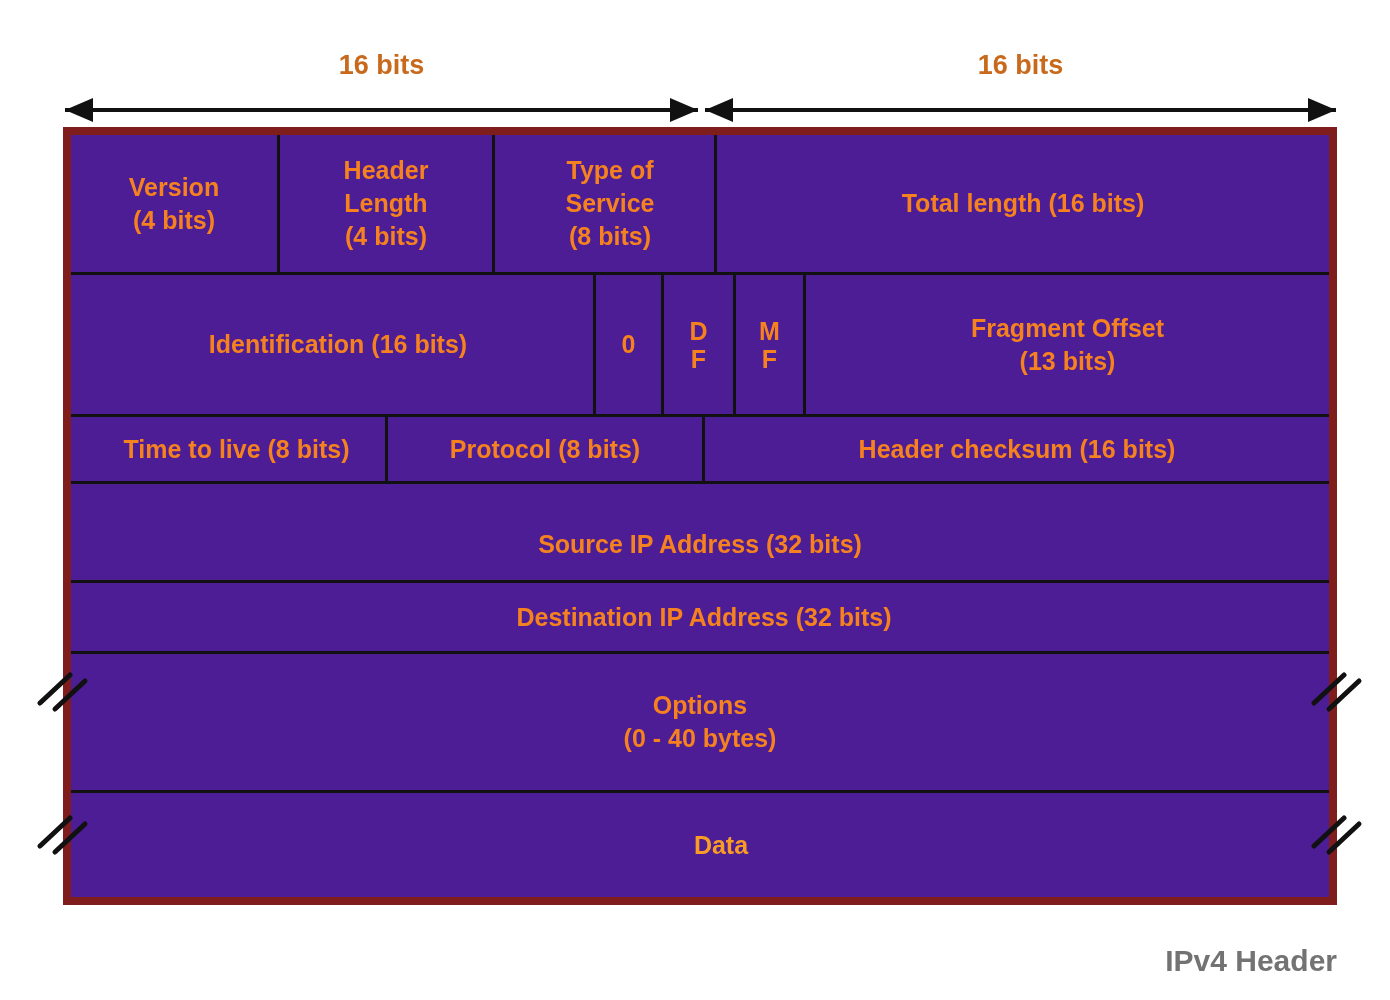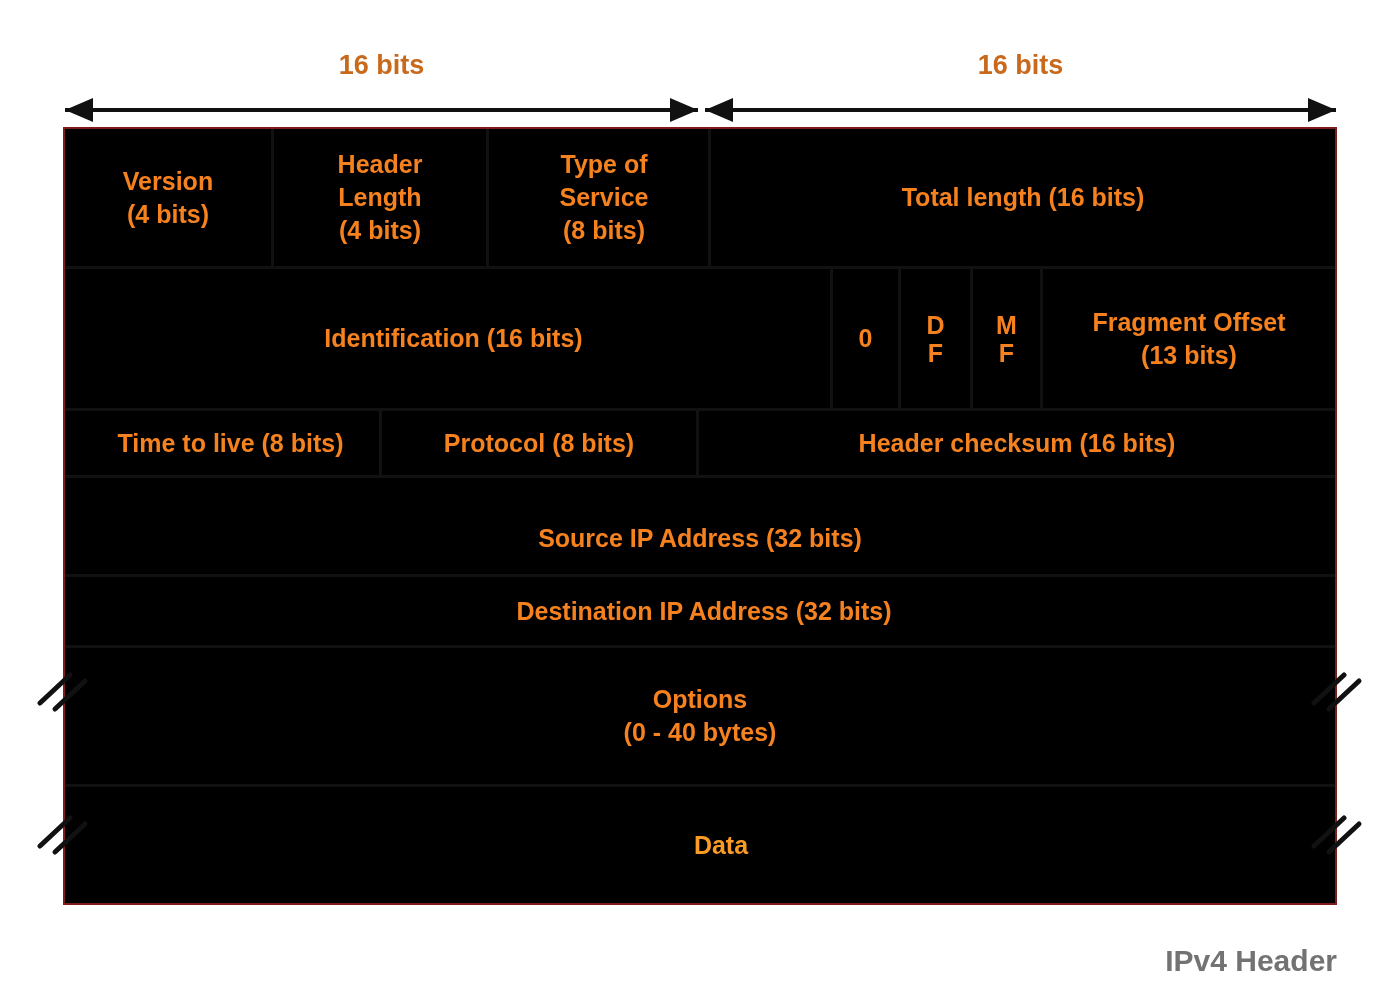--- a/index.html
+++ b/index.html
@@ -50,23 +50,23 @@
     border-left: 28px solid #111111;
   }
 
   
   #header-table {
     position: absolute;
     left: 63px;
     top: 127px;
     width: 1274px;
     height: 778px;
-    border: 2px solid #7f1d1d;
+    border: 8px solid #7f1d1d;
     box-sizing: border-box;
-    background: #000000;
+    background: #4c1d95;
     display: flex;
     flex-direction: column;
   }
   .hrow {
     display: flex;
     flex-direction: row;
     box-sizing: border-box;
     border-bottom: 3px solid #111111;
     width: 100%;
   }
@@ -95,21 +95,21 @@
   .r3 { height: 67px; }
   .r4 { height: 75px; margin-top: 24px; }
   .r5 { height: 71px; padding-left: 8px; }
   .r6 { height: 139px; }
   .r7 { flex: 1; margin-left: 21px; }
 
   
   .w-version   { width: 209px; }
   .w-hlen      { width: 215px; }
   .w-tos       { width: 211px; margin-left: 11px; }
-  .w-ident     { width: 768px; padding-left: 12px; }
+  .w-ident     { width: 525px; padding-left: 12px; }
   .w-zero      { width: 68px; }
   .w-df        { width: 72px; }
   .w-mf        { width: 70px; }
   .w-ttl       { width: 317px; padding-left: 17px; }
   .w-proto     { width: 317px; }
   .w-flex      { flex: 1; border-radius: 9px; }
 
   
   .break-mark {
     position: absolute;

